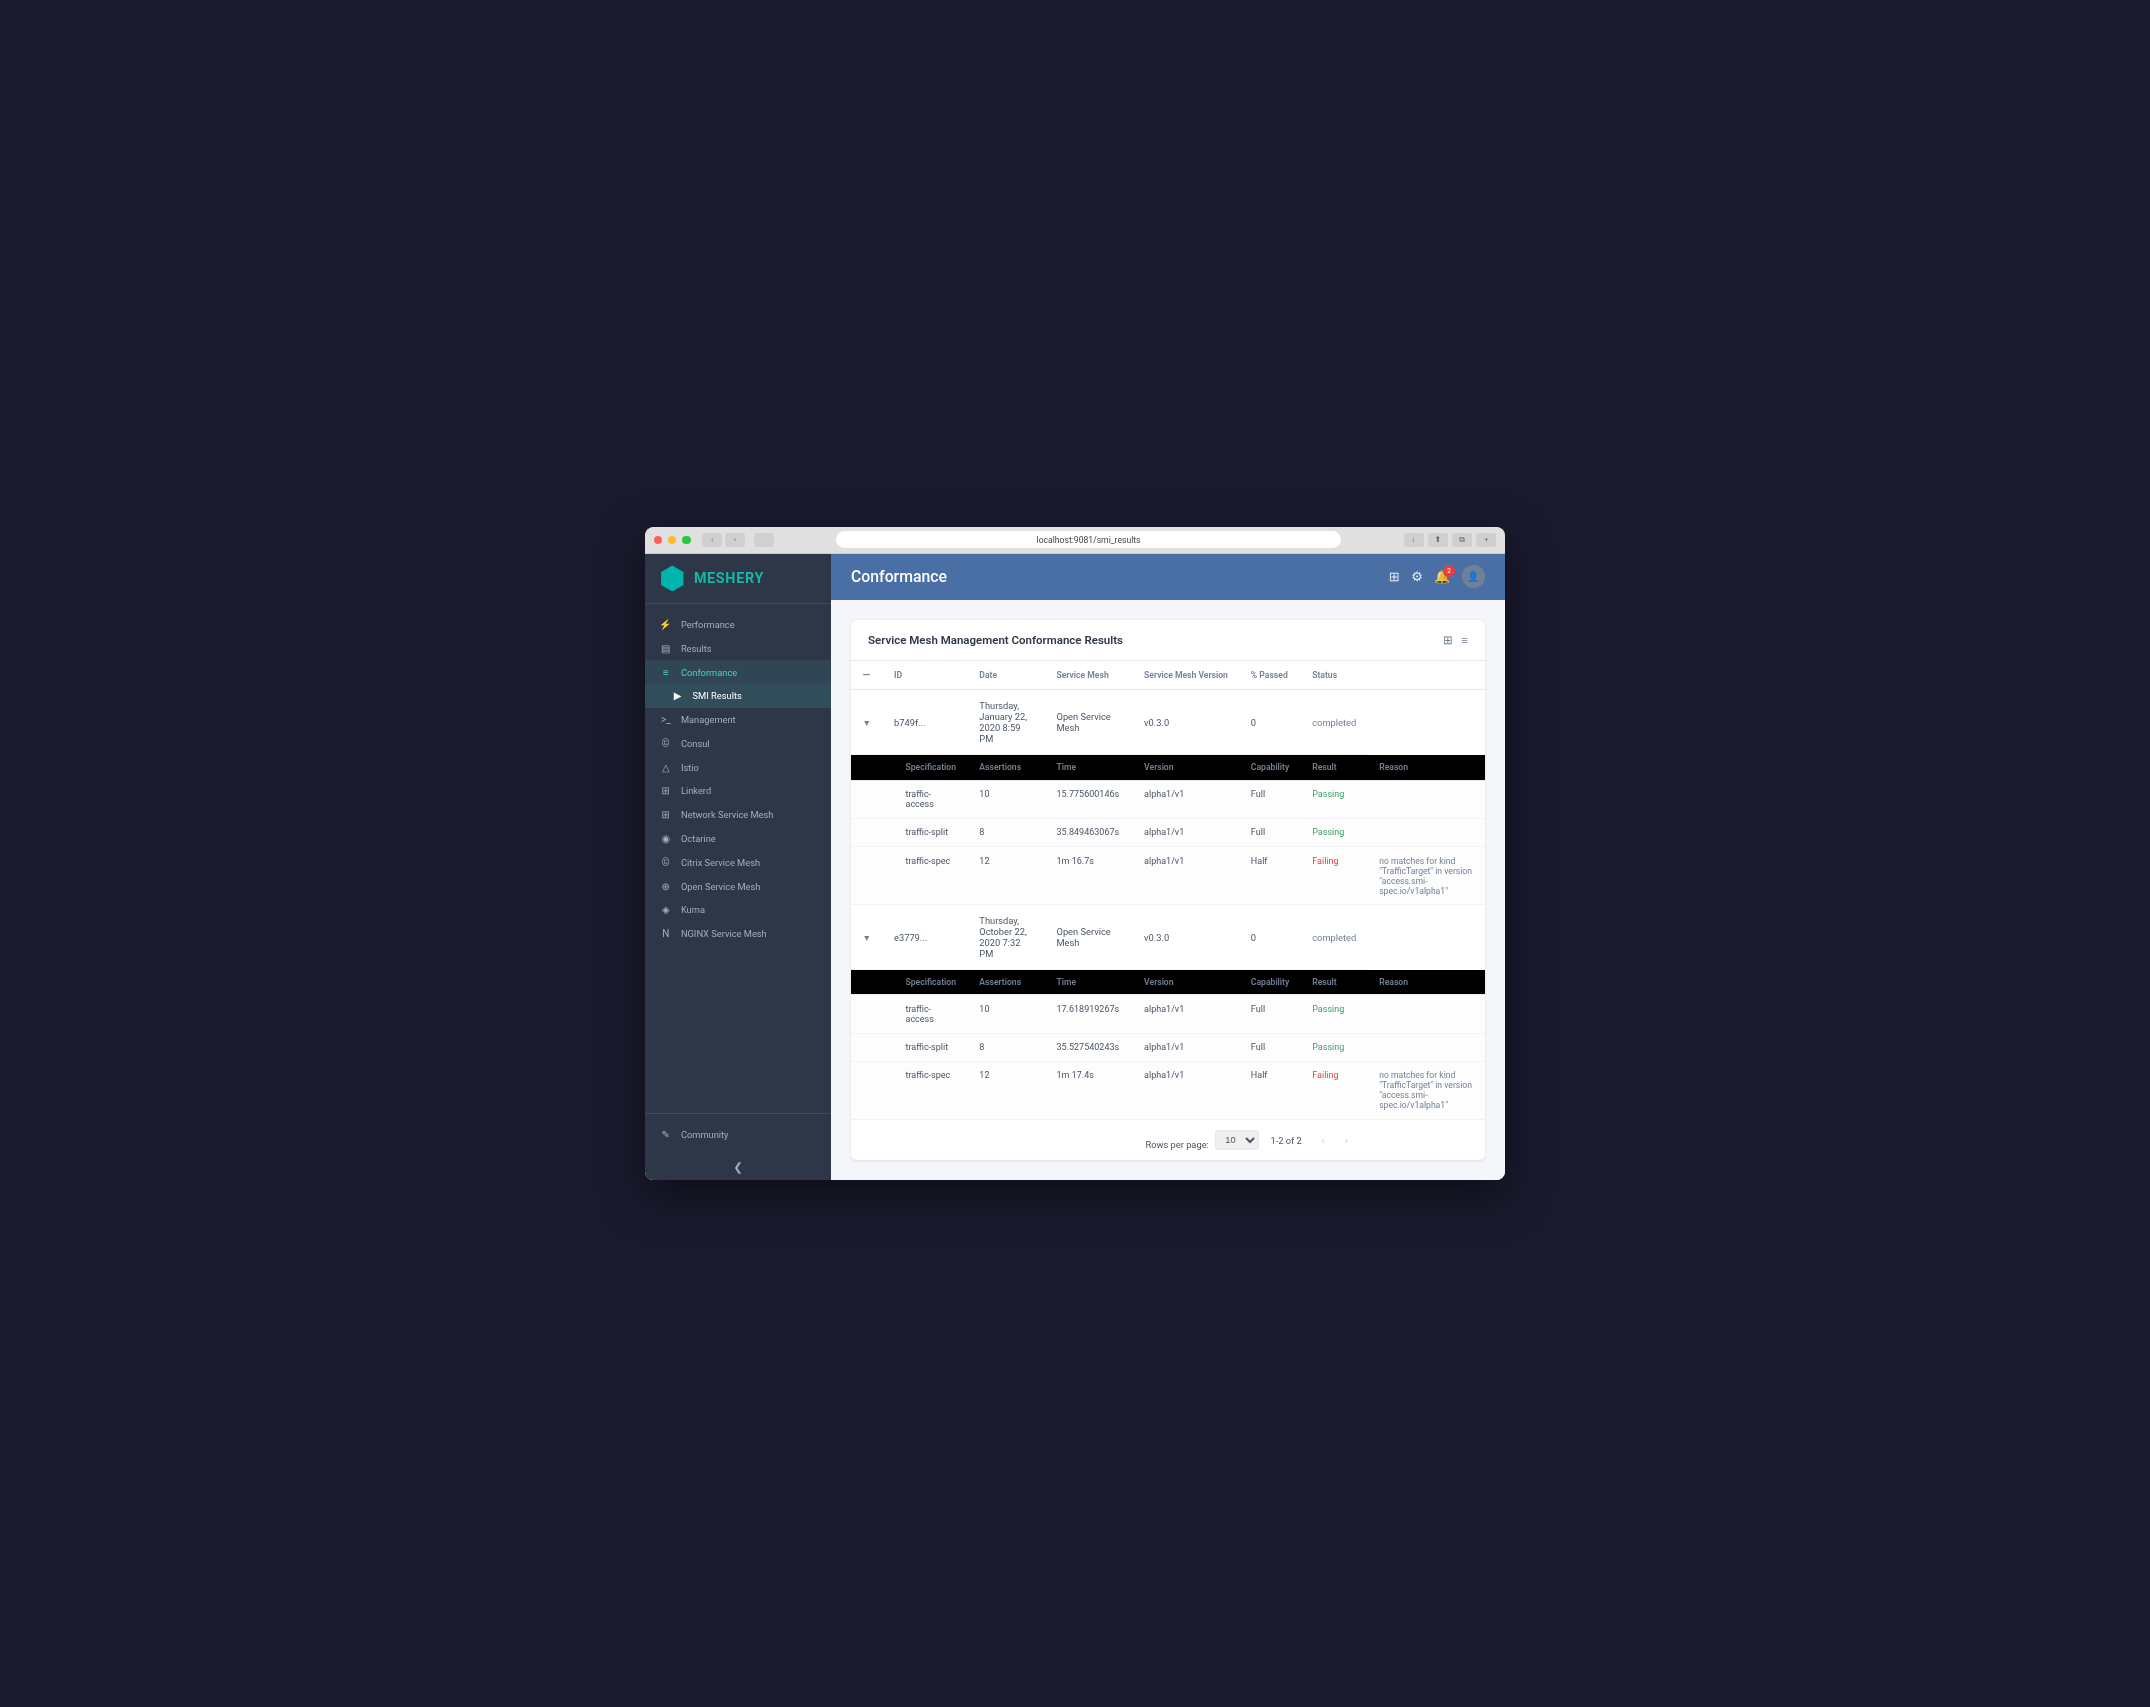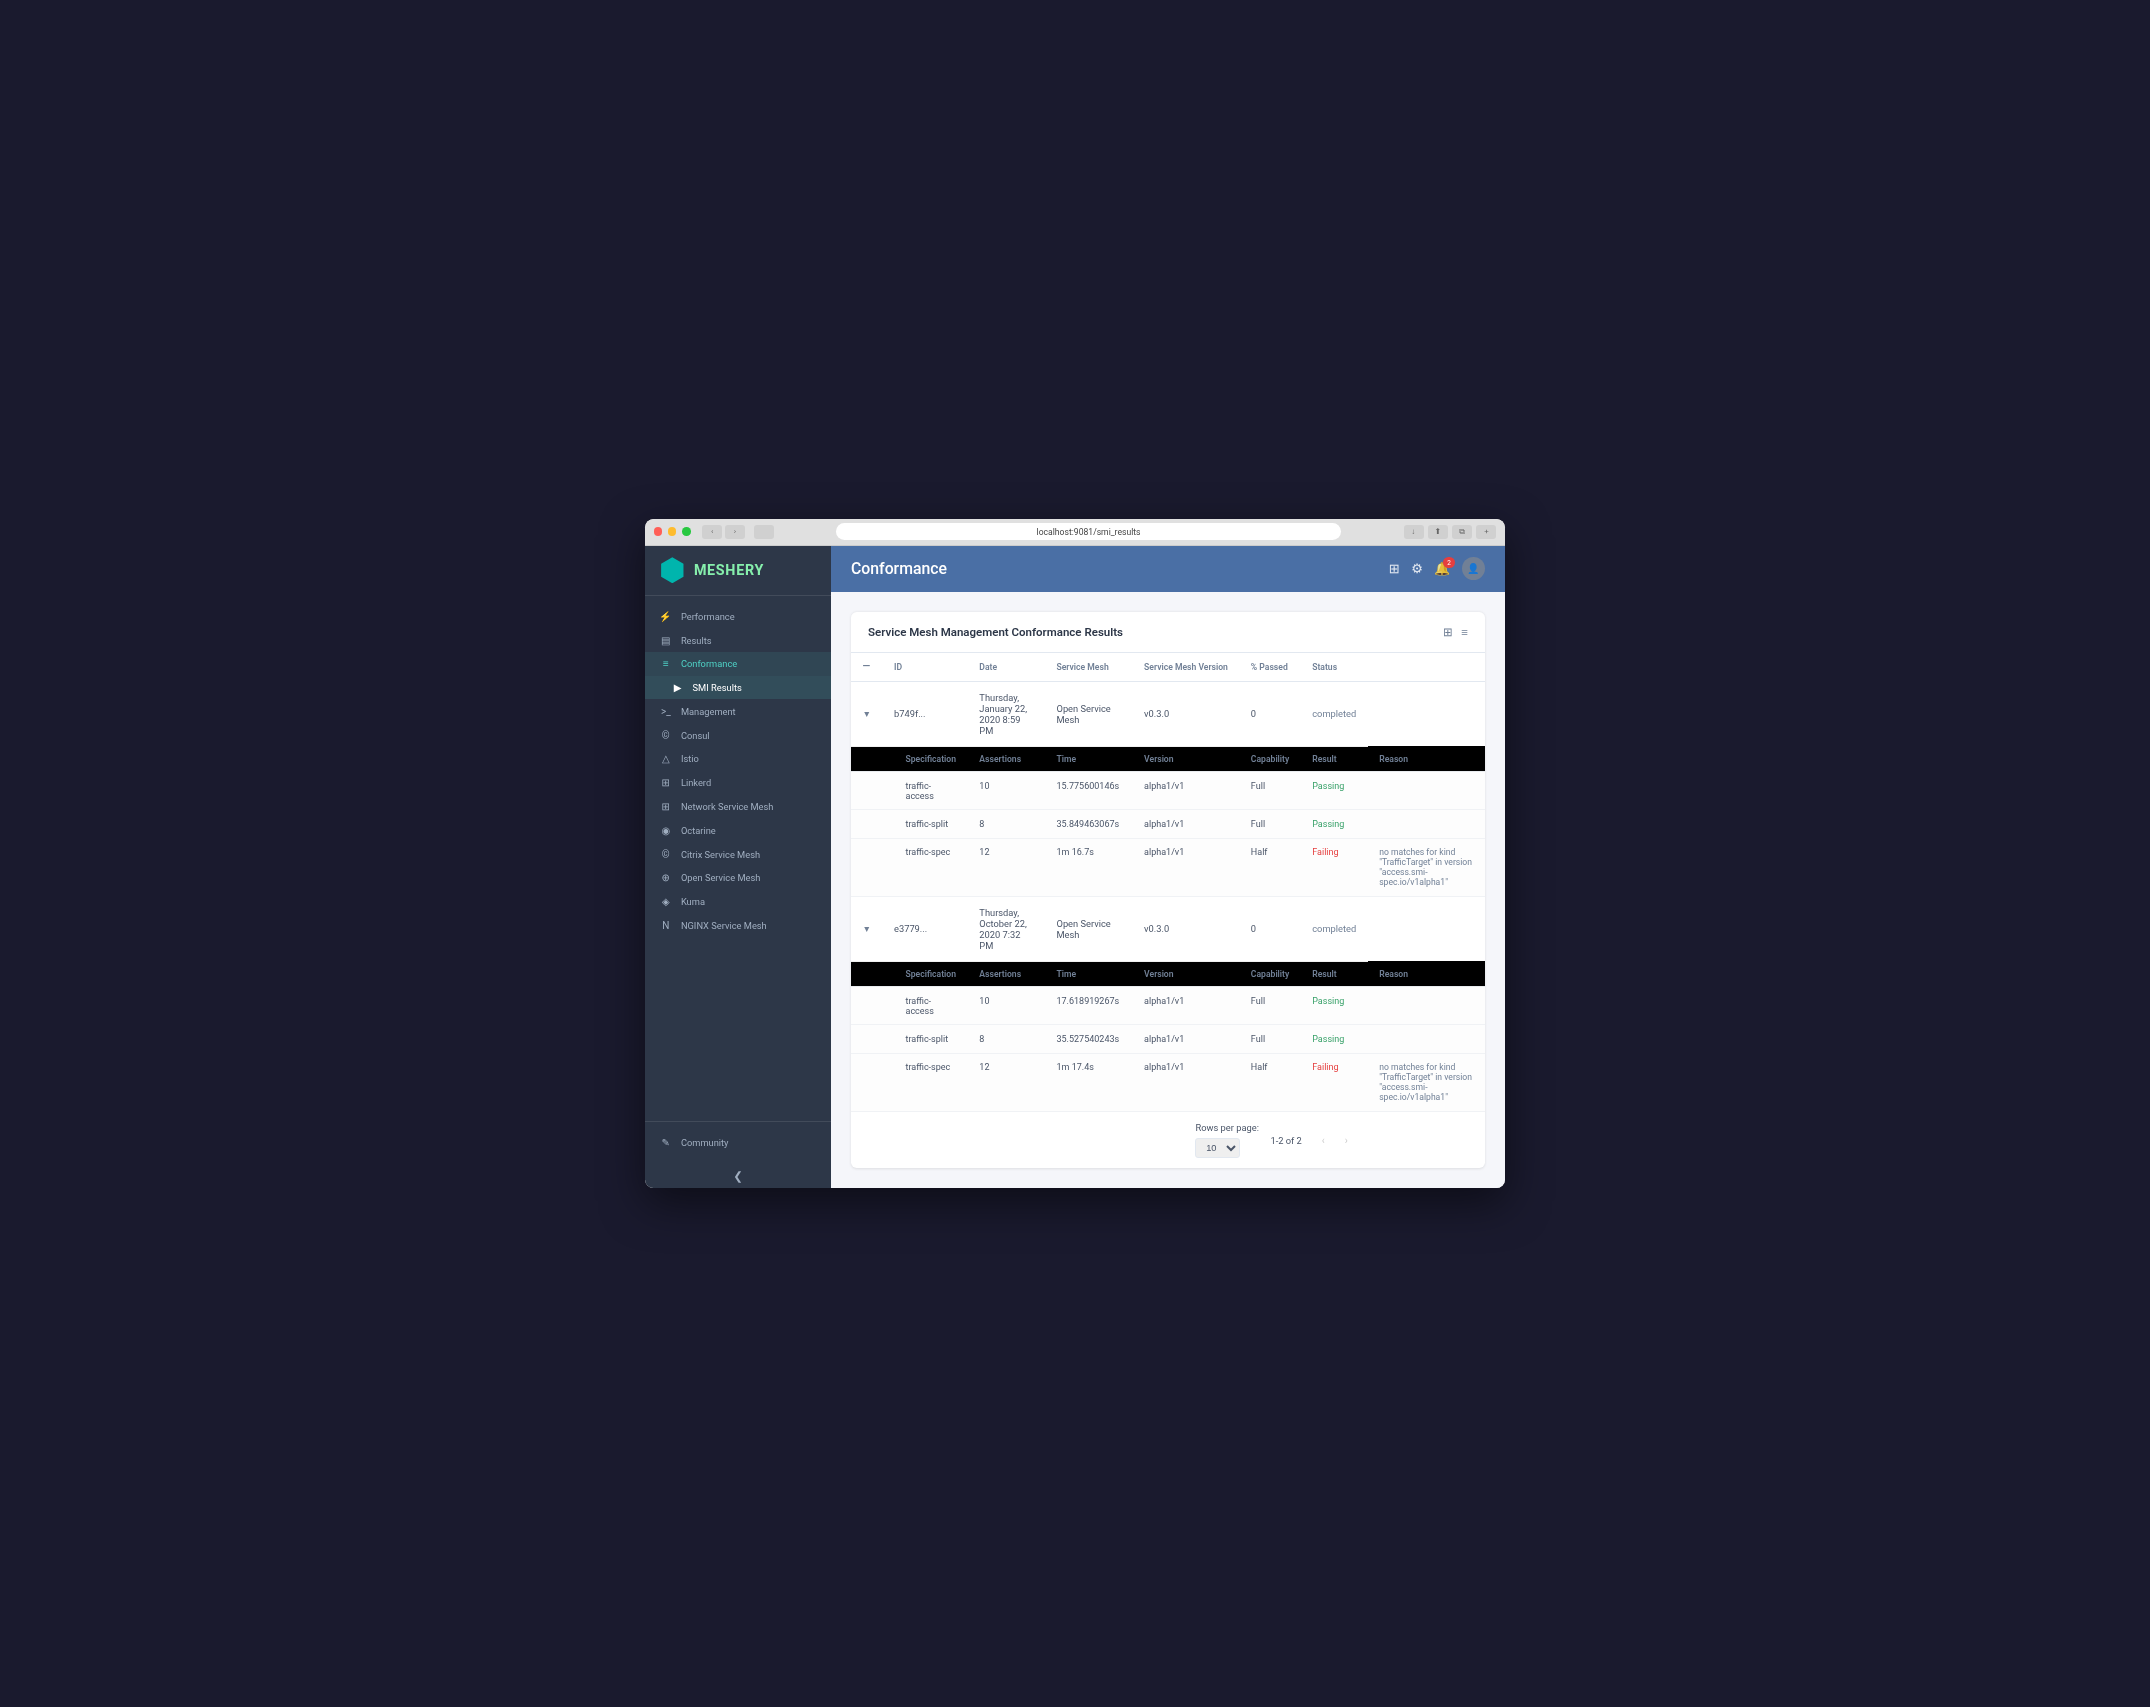--- a/index.html
+++ b/index.html
@@ -61,21 +61,21 @@
     .logo-area {
       display: flex; align-items: center; padding: 11.5px 14.3px; gap: 8.6px;
       border-bottom: 0.7px solid rgba(255,255,255,0.1);
     }
     .logo-hex {
       width: 26px; height: 26px;
       background: #00b5ad;
       clip-path: polygon(50% 0%, 93% 25%, 93% 75%, 50% 100%, 7% 75%, 7% 25%);
       display: flex; align-items: center; justify-content: center;
     }
-    .logo-text { color: #86efac; font-size: 14.3px; font-weight: 700; letter-spacing: 0.7px; }
+    .logo-text { color: #14b8a6; font-size: 14.3px; font-weight: 700; letter-spacing: 0.7px; }
     .sidebar-nav { flex: 1; padding: 8.6px 0; overflow-y: auto; }
     .sidebar-item {
       display: flex; align-items: center; padding: 6.4px 14.3px; gap: 8.6px;
       color: #a0aec0; font-size: 9.3px; cursor: pointer; transition: background 0.15s;
     }
     .sidebar-item.active { color: #4fd1c5; background: rgba(79,209,197,0.1); }
     .sidebar-item.active-sub { color: white; background: rgba(79,209,197,0.15); }
     .sidebar-icon { width: 13px; text-align: center; font-size: 10px; }
     .sidebar-bottom {
       padding: 8.6px 0; border-top: 0.7px solid rgba(255,255,255,0.1);
@@ -153,21 +153,21 @@
     .result-failing { color: #e53e3e; }
     .reason-text { font-size: 8.6px; color: #718096; max-width: 143px; }
     
     .pagination-row td {
       padding: 10px 11.5px; font-size: 9.3px; color: #4a5568;
       border-top: 0.7px solid #e2e8f0;
     }
     .pagination-content {
       display: flex; align-items: center; justify-content: flex-end; gap: 11.5px;
     }
-    .rows-per-page { display: flex; align-items: flex-start; gap: 5.7px; font-size: 9.3px; color: #4a5568; flex-direction: column; }
+    .rows-per-page { display: flex; align-items: flex-end; gap: 5.7px; font-size: 9.3px; color: #4a5568; }
     .per-page-select {
       border: 0.7px solid #e2e8f0; border-radius: 2.9px; padding: 2.9px 5.7px;
       font-size: 9.3px; color: #4a5568; cursor: pointer;
     }
     .page-info { font-size: 9.3px; color: #4a5568; }
     .page-nav { display: flex; gap: 2.9px; }
     .page-btn {
       width: 20px; height: 20px; border-radius: 2.9px;
       display: flex; align-items: center; justify-content: center;
       cursor: pointer; color: #718096; font-size: 10px;

